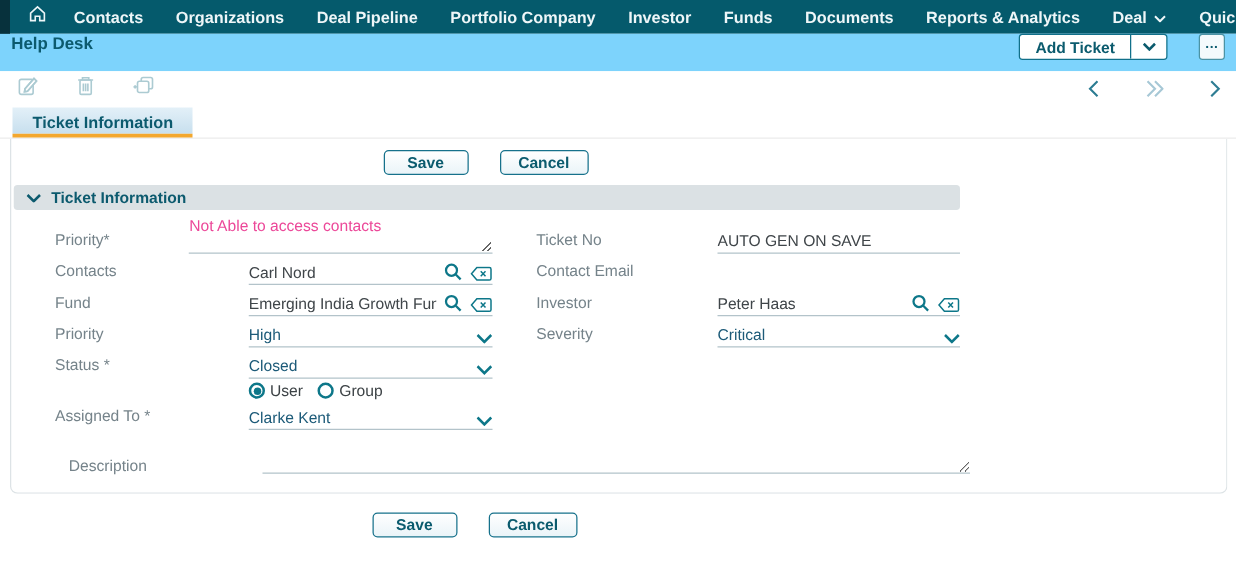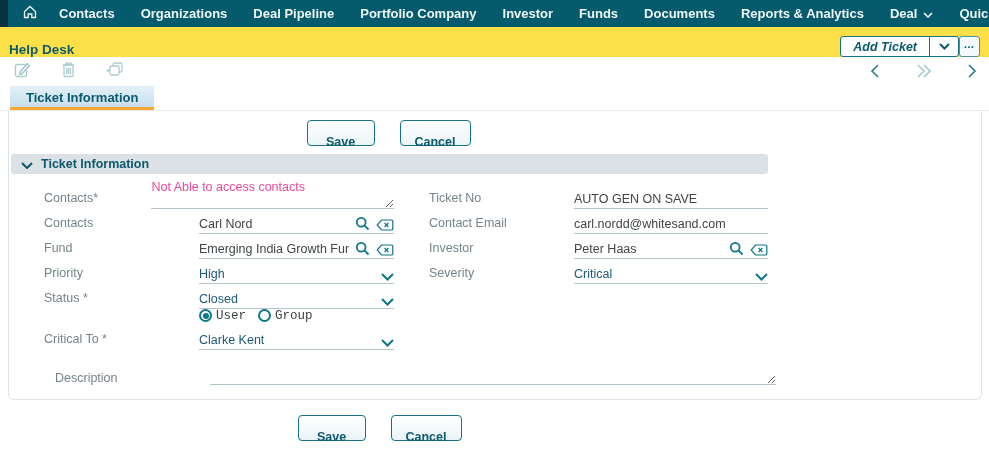--- a/index.html
+++ b/index.html
@@ -8,23 +8,23 @@
 
   
   .navbar { height:27px; background:#055a6c; display:flex; align-items:center; }
   .nav-strip { width:8px; height:27px; background:#07313c; flex:0 0 auto; }
   .nav-home { margin-left:6px; padding:0 8px; display:flex; align-items:center; cursor:pointer; }
   .nav-items { display:flex; align-items:center; }
   .nav-item { color:#eef6f8; font-size:13px; font-weight:700; padding:5px 13px; cursor:pointer; white-space:nowrap; }
   .nav-item.dd { display:flex; align-items:center; gap:6px; }
 
   
-  .page-header { height:30px; background:#fde047; display:flex; align-items:flex-end; padding:0 9px; }
+  .page-header { height:30px; background:#7dd3fc; display:flex; align-items:flex-start; padding:0 9px; }
   .page-title { color:#0c5a6e; font-size:13.5px; font-weight:700; }
-  .header-actions { margin-left:auto; display:flex; align-items:center; gap:0;font-style:italic; }
+  .header-actions { margin-left:auto; display:flex; align-items:center; gap:25px; }
   .split-btn { display:flex; border:1px solid #11708a; border-radius:3px; background:#fff; overflow:hidden; height:21px; }
   .split-main { padding:2px 12px; color:#0b5b6e; font-size:12.5px; font-weight:700; cursor:pointer; display:flex; align-items:center; }
   .split-arrow { border-left:1px solid #11708a; width:29px; display:flex; align-items:center; justify-content:center; cursor:pointer; }
   .more-btn { width:21px; height:21px; border:1px solid #4b93a5; border-radius:3px; background:#f4fafc; color:#0b5b6e; font-size:11px; font-weight:700; line-height:15px; text-align:center; cursor:pointer; letter-spacing:.5px; }
 
   
   .toolbar { height:28px; background:#fff; display:flex; align-items:center; padding:0 14px; position:relative; }
   .tool-icon { margin-right:30px; cursor:pointer; opacity:.85; }
   .pager { position:absolute; right:12px; top:0; height:28px; display:flex; align-items:center; gap:36px; }
   .pager .pg { cursor:pointer; display:flex; align-items:center; }
@@ -33,21 +33,21 @@
   .tab-row { height:26px; display:flex; align-items:flex-end; border-bottom:1px solid #ececec; padding-left:10px; }
   .tab { background:linear-gradient(#e3f0f8,#c7dfee); border-bottom:3px solid #f3a72e; padding:4px 16px 2px 16px;
          color:#0c5a6e; font-size:13px; font-weight:700; cursor:pointer; }
 
   
   .panel { margin-left:8px; margin-right:7px; border:1px solid #dde3e6; border-top:none; border-radius:0 0 6px 6px; padding-bottom:10px; }
   .content { width:759px; }
 
   .btn-row { display:flex; justify-content:center; gap:25px; padding:9px 0 8px 0; }
   .btn { min-width:68px; height:20px; border:1px solid #16718b; border-radius:4px; background:linear-gradient(#ffffff,#eaf4f8);
-         color:#0b5b6e; font-size:12.5px; font-weight:700; text-align:center; line-height:18px; padding:12px 14px; cursor:pointer; }
+         color:#0b5b6e; font-size:12.5px; font-weight:700; text-align:center; line-height:18px; padding:0 14px; cursor:pointer; }
 
   .section-bar { margin:0 0 0 2px; width:757px; height:20px; background:#dbe1e4; border-radius:3px;
                  display:flex; align-items:center; gap:8px; padding:0 10px; }
   .section-title { color:#0c5a6e; font-size:12.5px; font-weight:700; }
 
   .columns { display:flex; padding-top:4px; }
   .col-left { margin-left:35px; width:350px; }
   .col-right { margin-left:35px; width:347px; }
 
   .frow { display:flex; align-items:flex-end; height:25px; }
@@ -57,21 +57,21 @@
   .ctrl { flex:1; display:flex; align-items:flex-end; border-bottom:1px solid #b3c3ca; padding-bottom:2px; min-width:0; gap:6px; }
   .val { flex:1; font-size:12.5px; color:#3f4549; white-space:nowrap; overflow:hidden; }
   .val.sel { color:#1c5a78; }
   .ctrl .icon { flex:0 0 auto; cursor:pointer; display:flex; align-items:center; }
 
   textarea.ta { width:100%; border:none; border-bottom:1px solid #b3c3ca; resize:both; overflow:hidden;
       font-family:"Liberation Sans","DejaVu Sans",sans-serif; font-size:12.5px; color:#ec4899; outline:none; background:transparent; }
   .subject-ta { height:29px; }
   .desc-ta { height:19px; }
 
-  .radio-row { display:flex; align-items:flex-start; height:19px; margin-left:155px; gap:4px;font-family:Liberation Mono, monospace; }
+  .radio-row { display:flex; align-items:center; height:19px; margin-left:155px; gap:4px; }
   .radio { width:13px; height:13px; border:2px solid #0d7789; border-radius:50%; display:inline-flex; align-items:center; justify-content:center; cursor:pointer; flex:0 0 auto; }
   .radio .dot { width:6px; height:6px; border-radius:50%; background:#0d7789; }
   .radio-lbl { font-size:12.5px; color:#3c4245; margin-right:8px; }
 
   .desc-row { display:flex; align-items:flex-end; margin:6px 0 0 35px; width:732px; }
   .desc-row .lbl { width:155px;margin-left:11px; }
   .desc-ctrl { flex:1; }
 
   .gap-sm { height:10px; }
 </style>
@@ -188,21 +188,21 @@
             <path d="M1 1 L6 6 L11 1"></path>
           </svg>
       </span>
       <span class="section-title">Ticket Information</span>
     </div>
 
     <div class="columns">
 
       <div class="col-left">
         <div class="frow tall">
-          <span class="lbl">Contacts*</span>
+          <span class="lbl">Priority*</span>
           <textarea class="ta subject-ta" style="">Not Able to access contacts</textarea>
         </div>
         <div class="frow">
           <span class="lbl">Contacts</span>
           <div class="ctrl">
             <span class="val">Carl Nord</span>
             <span class="icon">
               <svg width="15" height="15" viewBox="0 0 15 15" fill="none" stroke="#0d7789" stroke-width="1.8">
                   <circle cx="6.2" cy="6.2" r="4.4"></circle>
                   <path d="M9.6 9.6 L13.5 13.5"></path>
@@ -258,44 +258,41 @@
         </div>
         <div class="radio-row">
           <span class="radio">
               <span class="dot"></span>
             </span>
           <span class="radio-lbl">User</span>
           <span class="radio"></span>
           <span class="radio-lbl">Group</span>
         </div>
         <div class="frow" style="height:22px;">
-          <span class="lbl">Critical To *</span>
+          <span class="lbl">Assigned To *</span>
           <div class="ctrl">
             <span class="val sel">Clarke Kent</span>
             <span class="icon">
               <svg width="13" height="8" viewBox="0 0 13 8" fill="none" stroke="#0d7789" stroke-width="2">
                   <path d="M1 1 L6.5 6.5 L12 1"></path>
                 </svg>
             </span>
           </div>
         </div>
       </div>
 
       <div class="col-right">
         <div class="frow tall">
           <span class="lbl">Ticket No</span>
           <div class="ctrl">
             <span class="val">AUTO GEN ON SAVE</span>
           </div>
         </div>
         <div class="frow">
           <span class="lbl">Contact Email</span>
-          <div class="ctrl">
-            <span class="val">carl.nordd@whitesand.com</span>
-          </div>
         </div>
         <div class="frow">
           <span class="lbl">Investor</span>
           <div class="ctrl">
             <span class="val">Peter Haas</span>
             <span class="icon">
               <svg width="15" height="15" viewBox="0 0 15 15" fill="none" stroke="#0d7789" stroke-width="1.8">
                   <circle cx="6.2" cy="6.2" r="4.4"></circle>
                   <path d="M9.6 9.6 L13.5 13.5"></path>
                 </svg>

